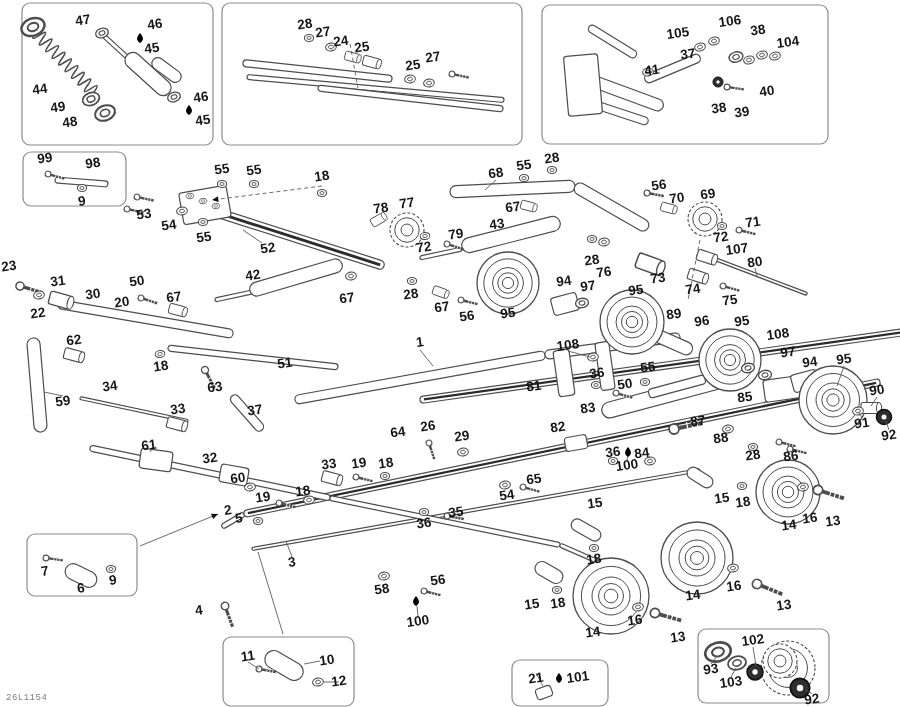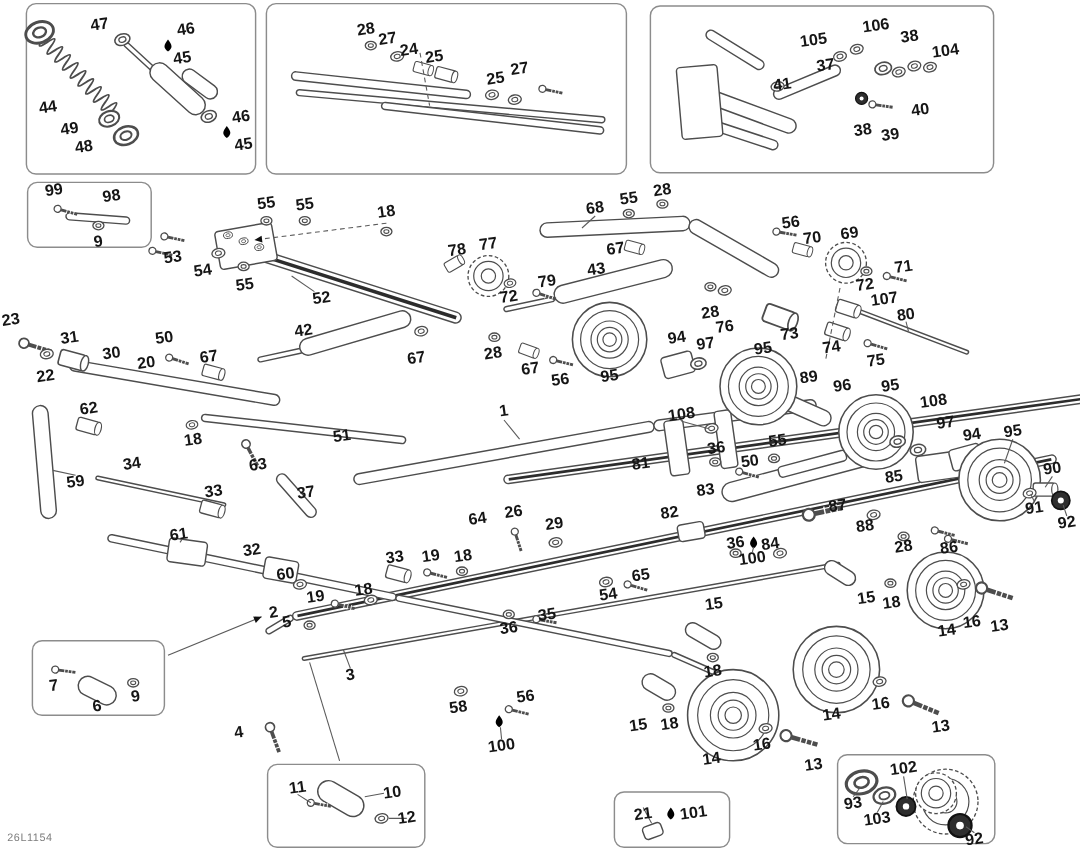--- a/index.html
+++ b/index.html
@@ -1,20 +1,20 @@
 <!DOCTYPE html>
 <html><head>
 <meta charset="utf-8">
 <style>
   html,body{margin:0;padding:0;background:#ffffff;}
   #stage{position:relative;width:900px;height:707px;background:#ffffff;overflow:hidden;
          font-family:"Liberation Sans", sans-serif;}
   #drawing{position:absolute;left:0;top:0;}
   #doc-code{position:absolute;left:6px;top:693px;font-size:9px;color:#7d7d7d;
-            letter-spacing:.5px;font-family:Liberation Sans, sans-serif;}
+            letter-spacing:.5px;font-family:Liberation Mono, monospace;}
   svg text{font-family:"Liberation Sans", sans-serif;font-weight:bold;fill:#151515;}
 </style>
 </head>
 <body>
 
 <div id="stage">
   <svg id="drawing" width="900" height="707" viewBox="0 0 900 707">
       <rect x="22" y="3" width="191" height="142" rx="8" fill="none" stroke="#8c8c8c" stroke-width="1.2"></rect>
       <rect x="222" y="3" width="300" height="142" rx="8" fill="none" stroke="#8c8c8c" stroke-width="1.2"></rect>
       <rect x="542" y="5" width="286" height="139" rx="8" fill="none" stroke="#8c8c8c" stroke-width="1.2"></rect>

